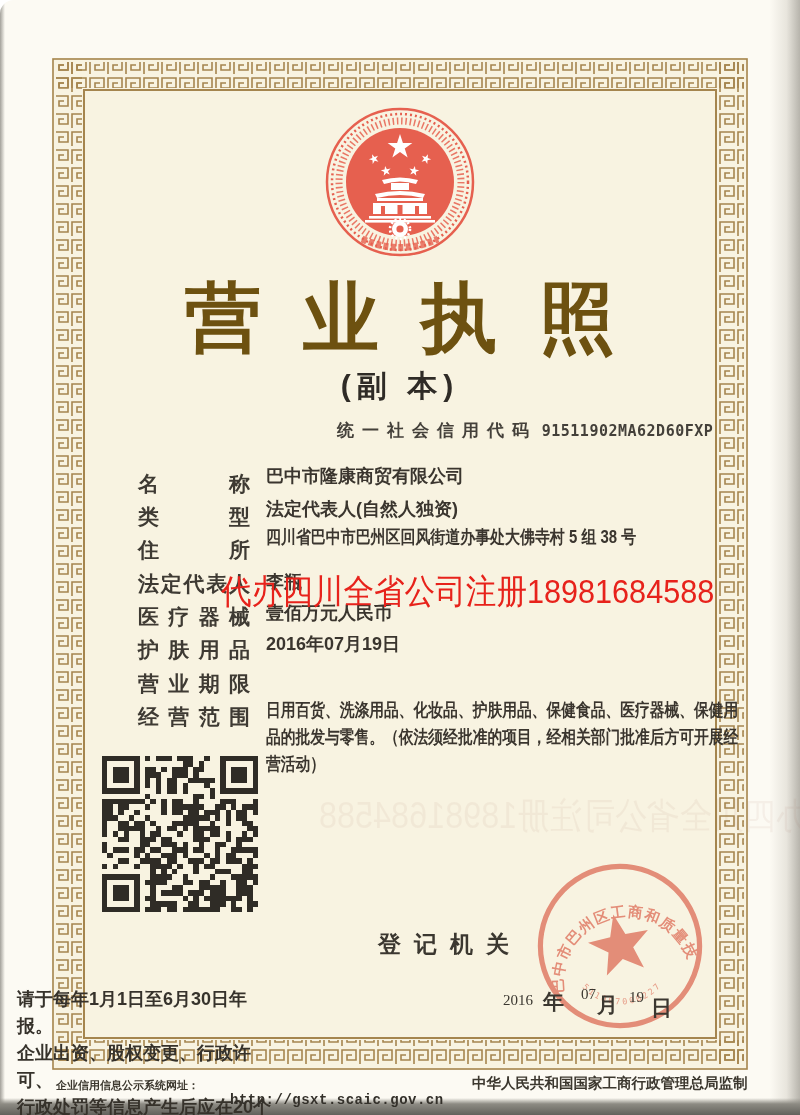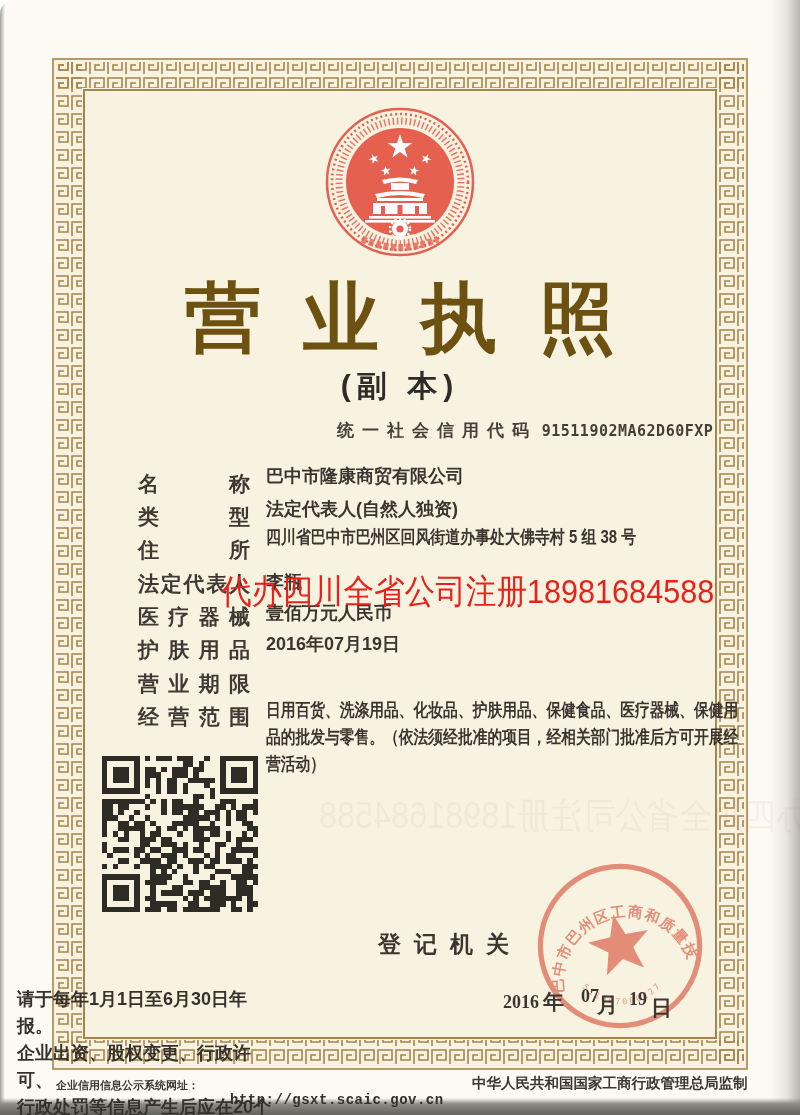--- a/index.html
+++ b/index.html
@@ -28,21 +28,21 @@
   .red-wm{left:221px;top:569px;font-size:34px;font-weight:500;color:#e7221b;white-space:nowrap;
           transform:scaleX(.9);transform-origin:left top;z-index:6;}
   
   .ghost{left:290px;top:792px;font-size:36px;font-weight:500;color:#a06a58;opacity:.07;white-space:nowrap;
          transform:scaleX(-0.9);transform-origin:center;z-index:1;}
   
   .reg-label{left:378px;top:929px;font-size:23px;font-weight:600;letter-spacing:13px;color:#3b3730;z-index:3;}
   .seal{left:530px;top:856px;width:180px;height:180px;z-index:2;mix-blend-mode:multiply;opacity:.92;
         transform:rotate(-12deg);}
   .date-row{z-index:3;color:#3b3730;}
-  .d-num{font-family:"Liberation Serif",serif;font-size:18px;font-weight:bold;}
+  .d-num{font-family:"Liberation Serif",serif;font-size:15px;font-weight:normal;}
   .d-unit{font-size:21px;font-weight:600;}
   
   .notice{left:17px;top:986px;width:262px;font-size:18px;font-weight:600;line-height:27px;color:#36322b;
           white-space:pre-line;z-index:5;}
   .url{left:230px;top:1048px;font-family:"Liberation Mono",monospace;font-size:14px;font-weight:bold;
        color:#33302a;letter-spacing:.5px;z-index:5;margin-top:44px;}
   .footer-left{left:56px;top:1078px;font-size:11px;font-weight:600;color:#3c382f;}
   .footer-right{left:472px;top:1074px;font-size:14.5px;font-weight:600;color:#3c382f;text-align:center;}
   .qr{left:102px;top:756px;width:156px;height:156px;z-index:3;}
 </style>

